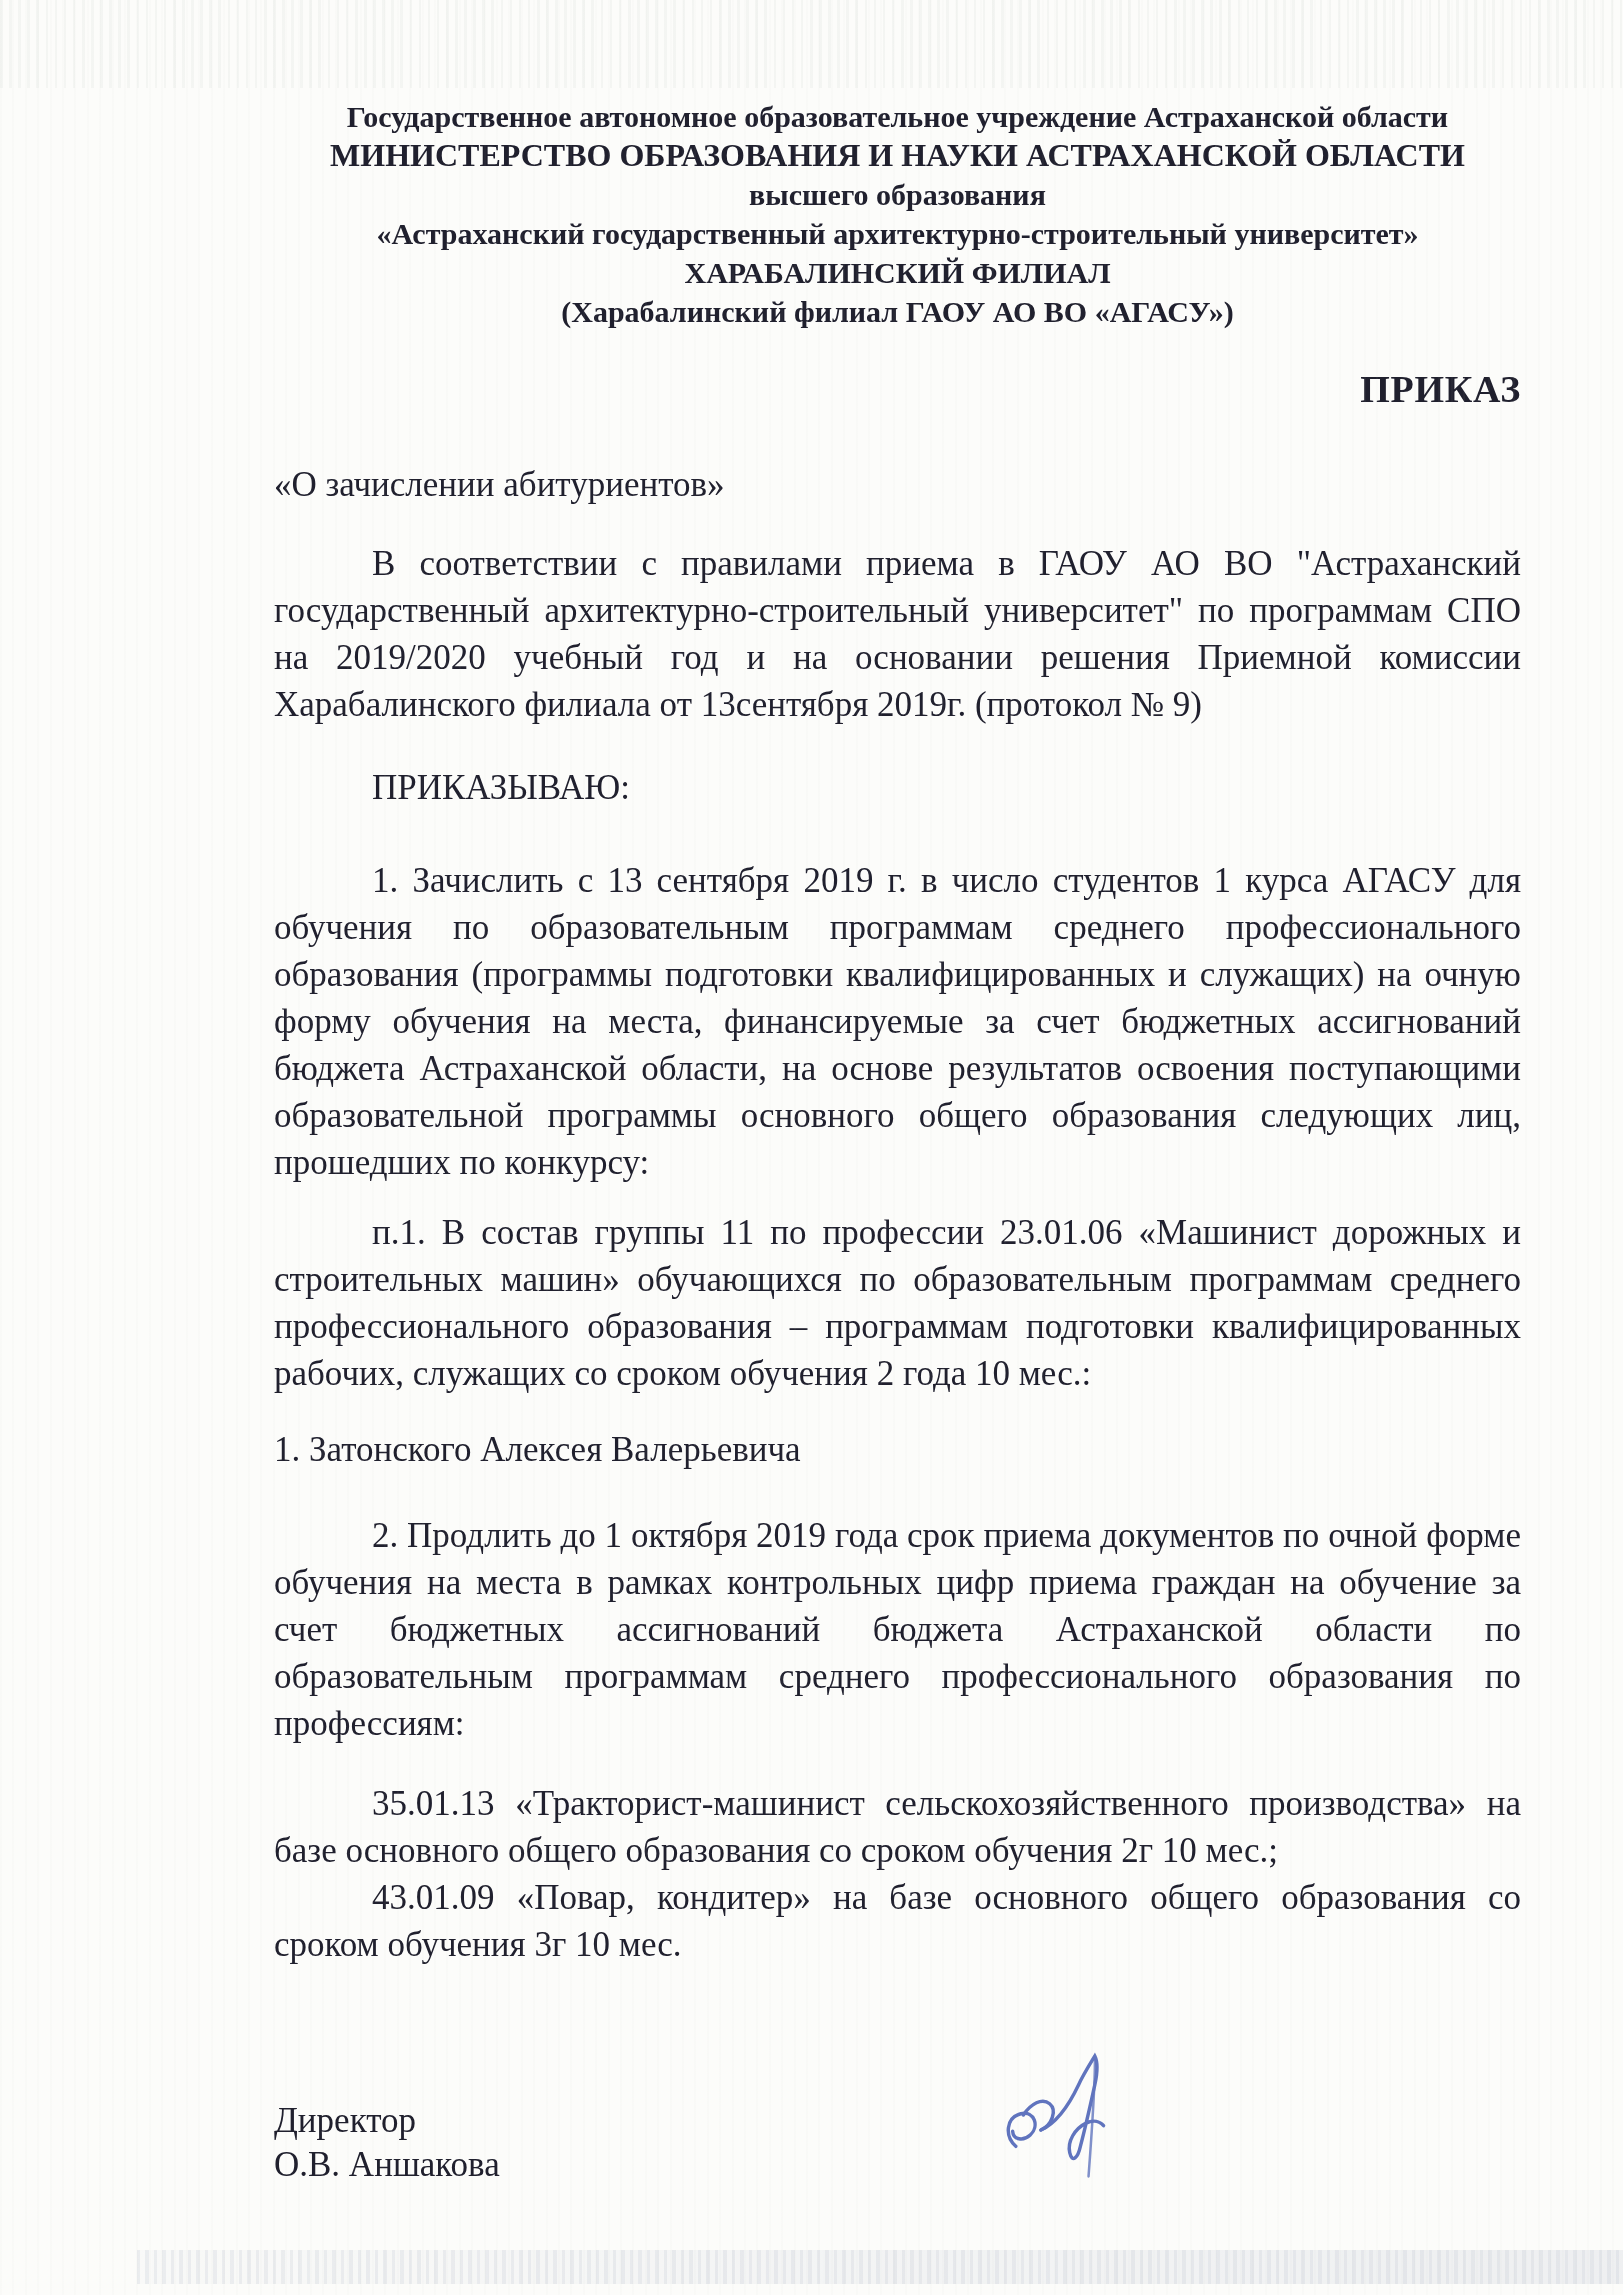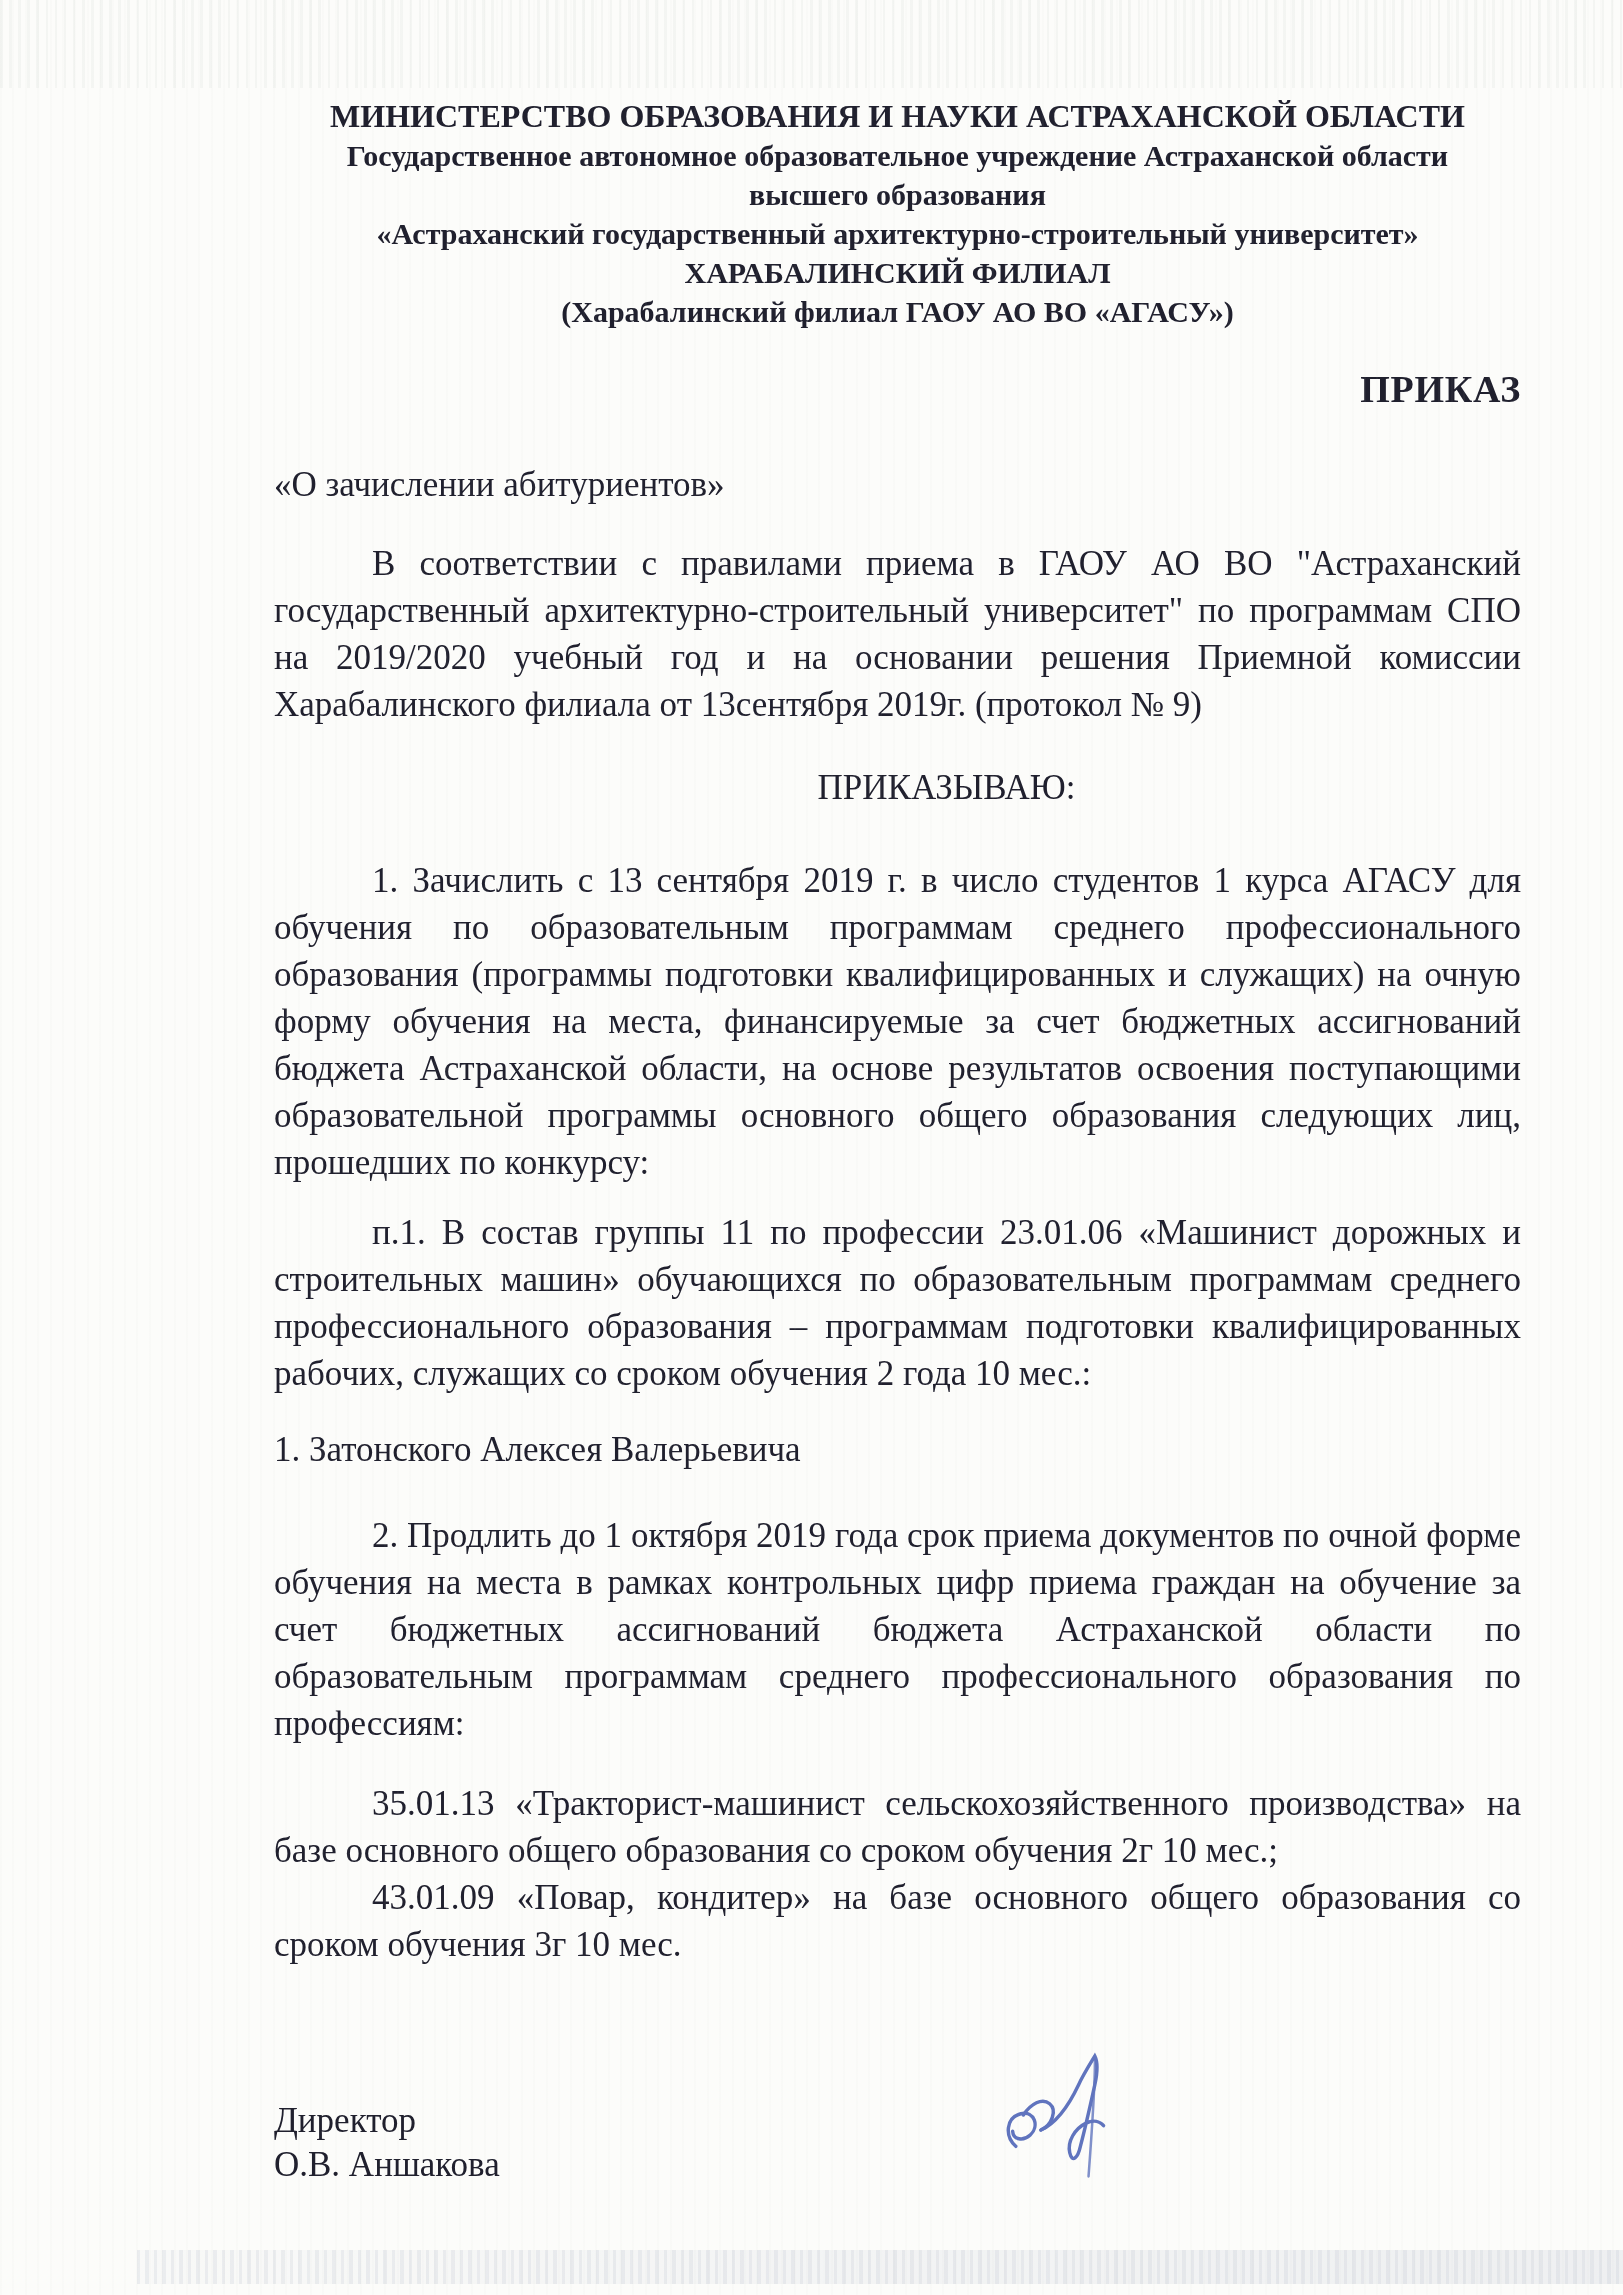--- a/index.html
+++ b/index.html
@@ -76,21 +76,21 @@
     line-height: 44px;
   }
 
   .para {
     font-size: 35px;
     line-height: 47px;
     text-align: justify;
     text-indent: 98px;
   }
   .preamble   { margin-top: 33px; }
-  .directive  { margin-top: 36px; text-align: center; }
+  .directive  { margin-top: 36px; text-align: left; }
   .point-1    { margin-top: 46px; }
   .point-1-sub{ margin-top: 23px; }
   .enrolled   { margin-top: 29px; text-indent: 0; text-align: left; }
   .point-2    { margin-top: 39px; }
   .professions{ margin-top: 33px; }
   .profession { margin-top: 0; }
 
   .signature-row {
     position: relative;
     margin-top: 131px;
@@ -109,22 +109,22 @@
 </style>
 </head>
 <body>
 
 <div class="page">
 
   <div class="scan-texture"></div>
   <div class="scan-texture-top"></div>
 
   <div class="header">
+    <div class="header-line">Государственное автономное образовательное учреждение Астраханской области</div>
     <div class="header-line first">МИНИСТЕРСТВО ОБРАЗОВАНИЯ И НАУКИ АСТРАХАНСКОЙ ОБЛАСТИ</div>
-    <div class="header-line">Государственное автономное образовательное учреждение Астраханской области</div>
     <div class="header-line">высшего образования</div>
     <div class="header-line">«Астраханский государственный архитектурно-строительный университет»</div>
     <div class="header-line">ХАРАБАЛИНСКИЙ ФИЛИАЛ</div>
     <div class="header-line">(Харабалинский филиал ГАОУ АО ВО «АГАСУ»)</div>
   </div>
 
   <div class="doc-title">ПРИКАЗ</div>
 
 
   <div class="subject">«О зачислении абитуриентов»</div>

